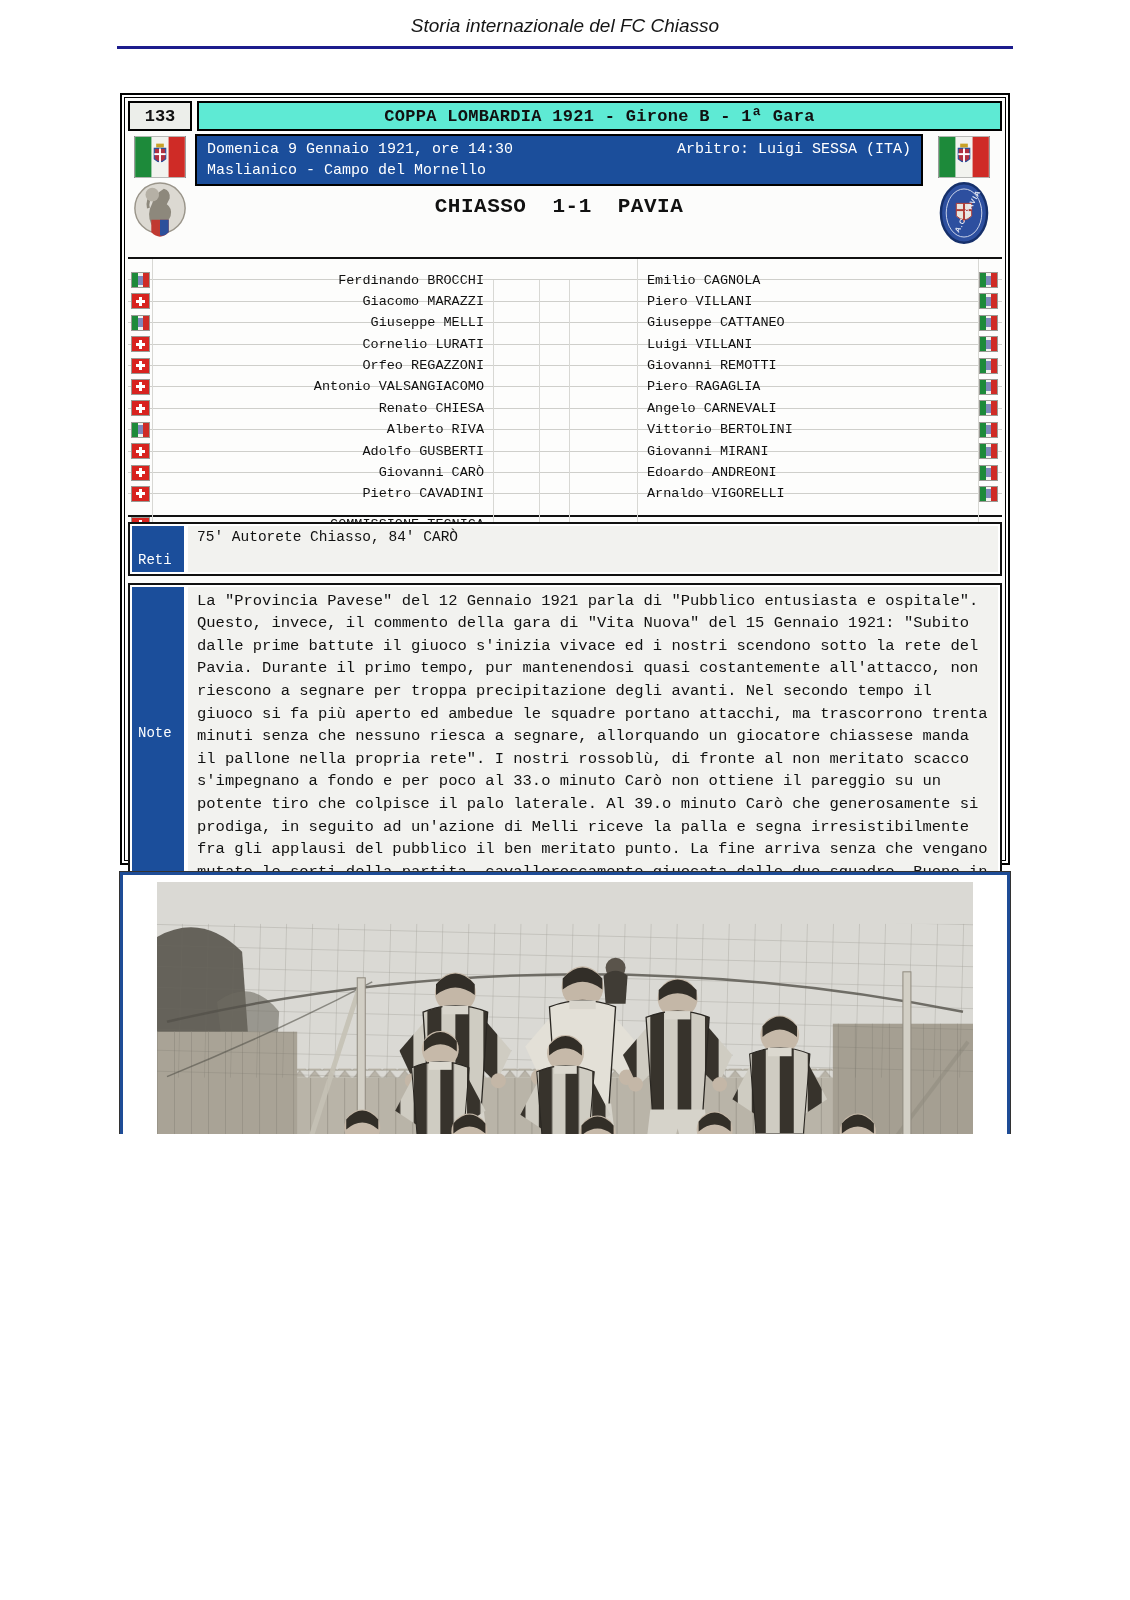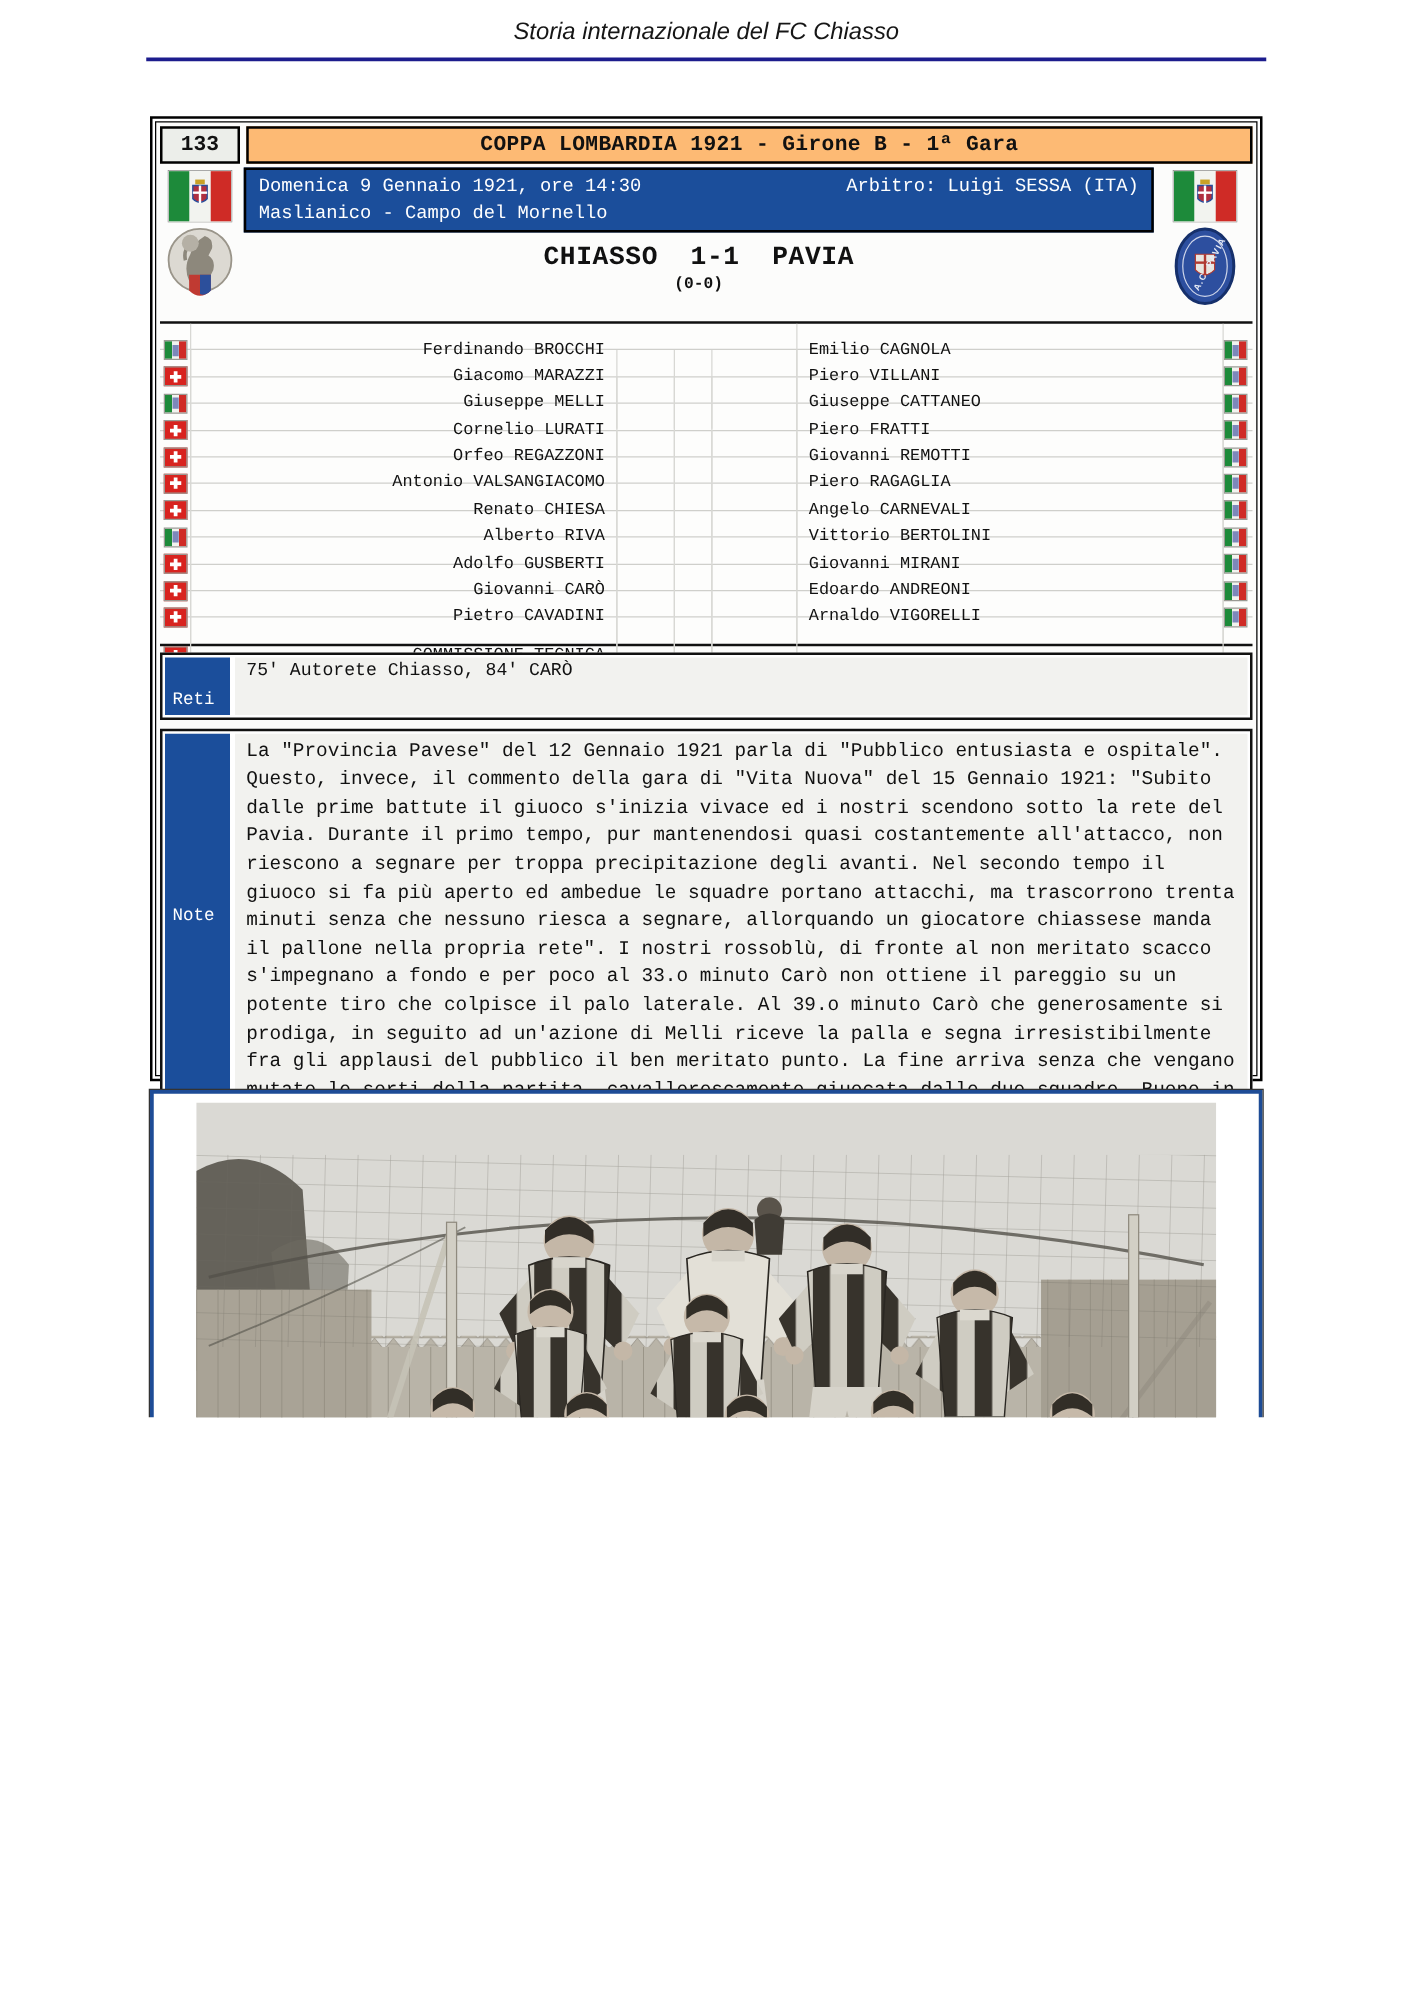--- a/index.html
+++ b/index.html
@@ -12,21 +12,21 @@
   .top-rule{position:absolute;top:46px;left:117px;width:896px;height:3px;background:#1c1c8d;}
 
   
   .card{position:absolute;top:93px;left:120px;width:890px;height:772px;box-sizing:border-box;
         border:2px solid #000;background:#fff;padding:2px;}
   .card-inner{border:1px solid #000;height:100%;box-sizing:border-box;padding:3px;background:#fcfcfb;
               display:flex;flex-direction:column;font-family:Liberation Mono, monospace;}
   .title-row{display:flex;gap:5px;height:30px;flex:none;}
   .num-box{width:60px;flex:none;border:2px solid #000;background:#eceeea;display:flex;
            align-items:center;justify-content:center;font-weight:bold;font-size:17px;}
-  .comp-box{flex:1;border:2px solid #000;background:#fdba74;display:flex;
+  .comp-box{flex:1;border:2px solid #000;background:#5eead4;display:flex;
             align-items:center;justify-content:center;font-weight:bold;font-size:17px;letter-spacing:.3px;}
 
   .info-grid{display:grid;grid-template-columns:64px 1fr 76px;gap:3px;margin-top:3px;flex:none;height:120px;}
   .side-col{display:flex;flex-direction:column;align-items:center;gap:2px;padding-top:2px;}
   .big-flag{width:52px;height:42px;display:block;}
   .club-logo{width:58px;height:66px;display:block;}
   .club-logo.pavia{width:50px;height:66px;}
   .blue-bar{background:#1b4e9b;border:2px solid #000;color:#fff;padding:3px 10px;font-size:15px;line-height:21px;}
   .bar-line1{display:flex;justify-content:space-between;}
   .score-line{text-align:center;font-weight:bold;font-size:21px;letter-spacing:.5px;margin-top:9px;}
@@ -146,21 +146,20 @@
           <div class="blue-bar">
             <div class="bar-line1">
               <span>Domenica 9 Gennaio 1921, ore 14:30</span>
               <span>Arbitro: Luigi SESSA (ITA)</span>
             </div>
             <div class="bar-line2">Maslianico - Campo del Mornello</div>
           </div>
           <div class="score-line">
             <span>CHIASSO</span><span class="score">1-1</span><span>PAVIA</span>
           </div>
-          <div class="halftime">(0-0)</div>
         </div>
         <div class="side-col">
           <svg class="big-flag">
               <use href="#flag-ita"></use>
             </svg>
           <svg class="club-logo pavia">
               <use href="#logo-pavia"></use>
             </svg>
         </div>
       </div>
@@ -206,21 +205,21 @@
             </span>
         </div>
         <div class="prow">
           <span class="fcell">
               <i class="mini-flag" data-flag="sui"></i>
             </span>
           <span class="pname home">Cornelio LURATI</span>
           <span class="mid"></span>
             <span class="mid"></span>
             <span class="mid"></span>
-          <span class="pname away">Piero FRATTI</span>
+          <span class="pname away">Luigi VILLANI</span>
           <span class="fcell">
               <i class="mini-flag" data-flag="ita"></i>
             </span>
         </div>
         <div class="prow">
           <span class="fcell">
               <i class="mini-flag" data-flag="sui"></i>
             </span>
           <span class="pname home">Orfeo REGAZZONI</span>
           <span class="mid"></span>

